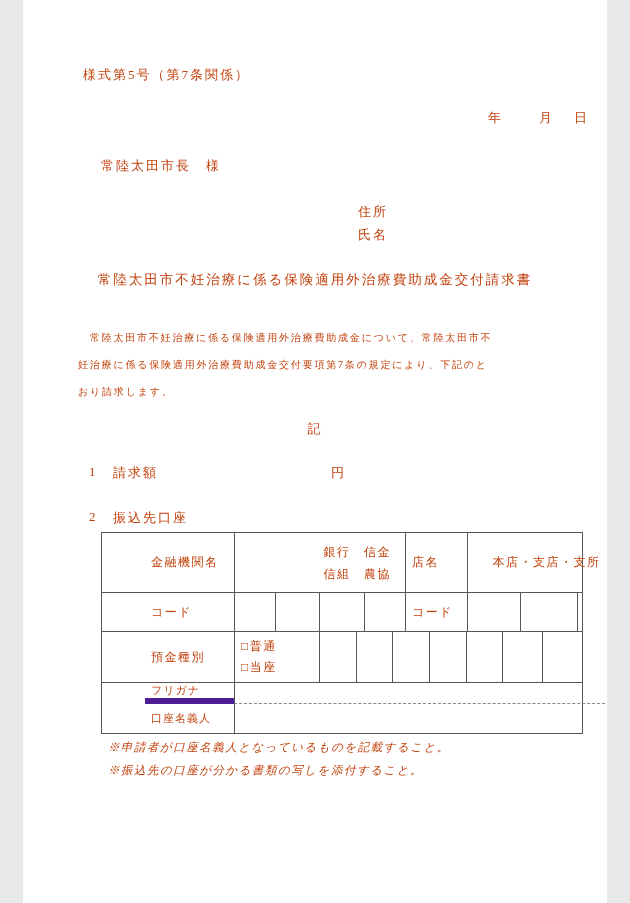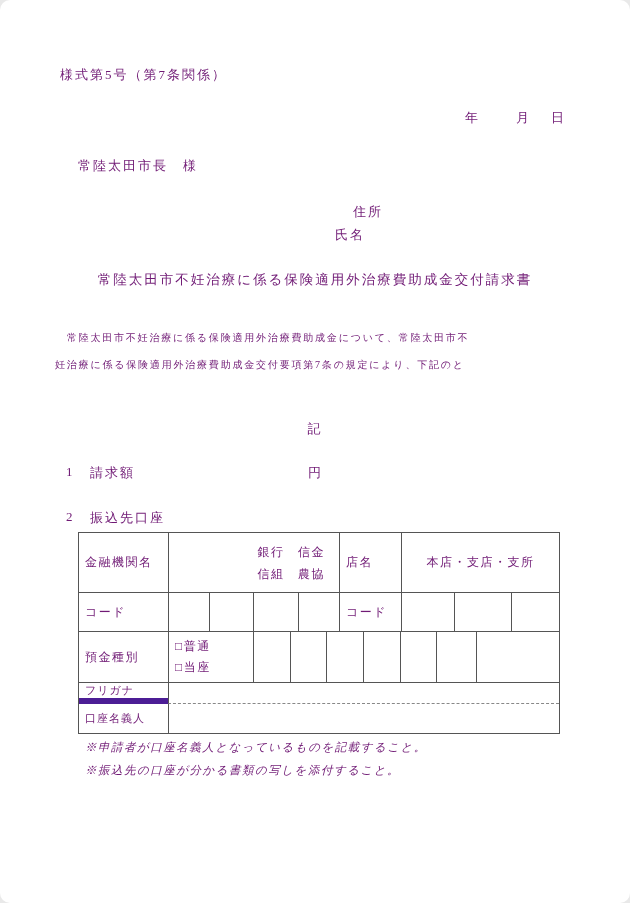--- a/index.html
+++ b/index.html
@@ -1,37 +1,36 @@
 <!DOCTYPE html>
 <html lang="ja"><head>
 <meta charset="utf-8">
 <style>
   html,body{margin:0;padding:0;background:#e9e9e9;}
   .page{
     position:relative;
-    width:630px;height:903px;
+    width:584px;height:903px;
     margin:0 auto;
     background:#ffffff;
     font-family:"Liberation Serif","DejaVu Serif",serif;
-    color:#701a75;
+    color:#c2410c;
     overflow:hidden;
-    border-radius:10px;
   }
   .abs{position:absolute;}
   .txt{font-size:13px;letter-spacing:2px;white-space:nowrap;}
   .small{font-size:11.5px;letter-spacing:1.5px;white-space:nowrap;font-style:italic;}
 
   
   .form-number{left:60px;top:66px;}
   .date-line span{position:absolute;top:109px;font-size:13px;}
   .date-year{left:465px;}
   .date-month{left:516px;}
   .date-day{left:551px;}
   .addressee{left:78px;top:157px;}
-  .address-label{left:353px;top:203px;}
+  .address-label{left:335px;top:203px;}
   .name-label{left:335px;top:226px;}
 
   .doc-title{left:0;right:0;top:271px;text-align:center;font-size:13.5px;letter-spacing:2px;}
 
   .body-par{left:55px;top:324px;}
   .body-par .line{display:block;height:27px;line-height:27px;font-size:10px;letter-spacing:1.8px;white-space:nowrap;}
 
   .record-heading{left:0;right:0;top:420px;text-align:center;}
   .item1-num{left:66px;top:464px;}
   .item1-label{left:90px;top:464px;}
@@ -47,21 +46,21 @@
     font-size:12px;letter-spacing:1.5px;
   }
   .row{display:flex;border-top:1px solid #555;}
   .row:first-child{border-top:none;}
   .cell{
     box-sizing:border-box;
     border-left:1px solid #555;
     display:flex;align-items:center;
     overflow:hidden;white-space:nowrap;
   }
-  .cell:first-child{border-left:none;}
+  .cell:first-child{border-left:none;margin-left:43px;}
   .r1{height:59px;}
   .r2{height:38px;}
   .r3{height:50px;}
   .r4{height:21px;}
   .r5{height:29px;}
   .pl6{padding-left:6px;}
   .two-line{flex-direction:column;justify-content:center;align-items:flex-start;line-height:21px;}
   .inst-types{align-items:flex-end;justify-content:center;flex-direction:column;line-height:22px;padding-right:14px;}
   .acct-label{align-items:center;justify-content:center;flex-direction:column;line-height:21px;}
   .center{justify-content:center;}
@@ -107,20 +106,21 @@
   <div class="abs txt addressee">常陸太田市長　様</div>
 
   <div class="abs txt address-label">住所</div>
   <div class="abs txt name-label">氏名</div>
 
   <div class="abs doc-title">常陸太田市不妊治療に係る保険適用外治療費助成金交付請求書</div>
 
   <div class="abs body-par">
     <span class="line">　常陸太田市不妊治療に係る保険適用外治療費助成金について、常陸太田市不</span>
     <span class="line">妊治療に係る保険適用外治療費助成金交付要項第7条の規定により、下記のと</span>
+    <span class="line">おり請求します。</span>
   </div>
 
   <div class="abs txt record-heading">記</div>
 
   <div class="abs txt item1-num">1</div>
   <div class="abs txt item1-label">請求額</div>
   <div class="abs txt item1-unit">円</div>
 
   <div class="abs txt item2-num">2</div>
   <div class="abs txt item2-label">振込先口座</div>

